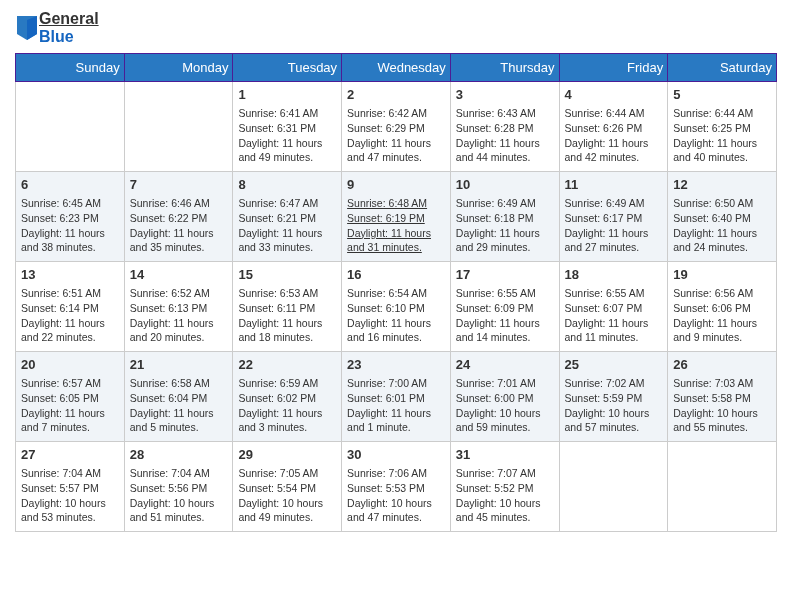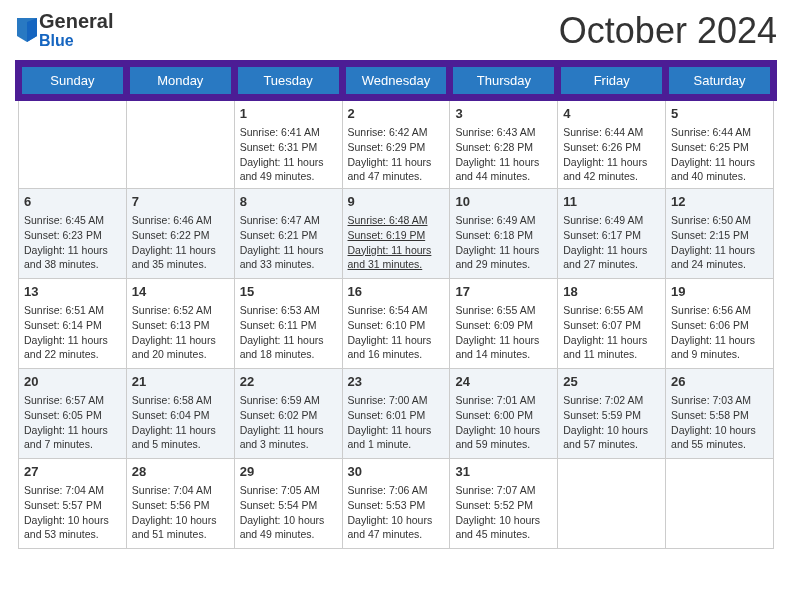--- a/index.html
+++ b/index.html
@@ -20,23 +20,24 @@
       display: flex;
       align-items: center;
       gap: 2px;
     }
     .logo-text {
       display: flex;
       flex-direction: column;
       line-height: 1.1;
     }
     .logo-general {
-      font-size: 20px;
+      font-size: 16px;
       font-weight: bold;
       color: #333;
+      text-decoration: underline;
     }
     .logo-blue {
       font-size: 16px;
       font-weight: bold;
       color: #1565c0;
     }
     .logo-icon {
       width: 20px;
       height: 24px;
       margin-left: 2px;
@@ -55,24 +56,24 @@
     }
     .calendar {
       width: 100%;
       border-collapse: collapse;
       font-size: 11px;
     }
     .calendar thead tr th {
       background-color: #2979c2;
       color: #fff;
       padding: 6px 4px;
-      text-align: center;
+      text-align: right;
       font-size: 13px;
       font-weight: normal;
-      border: 7px solid #4c1d95;
+      border: 1px solid #4c1d95;
     }
     .calendar tbody tr td {
       vertical-align: top;
       padding: 4px 5px;
       border: 1px solid #ccc;
       width: 108px;
       min-height: 80px;
       height: 90px;
       color: #333;
       line-height: 1.4;
@@ -101,21 +102,20 @@
     <svg class="logo-icon" viewBox="0 0 20 24">
       <polygon points="0,0 20,0 20,18 10,24 0,18" fill="#2979c2"></polygon>
       <polygon points="10,4 20,0 20,18 10,24" fill="#1565c0"></polygon>
     </svg>
     <div class="logo-text">
       <span class="logo-general">General</span>
       <span class="logo-blue">Blue</span>
     </div>
   </div>
   <div class="title-block">
-    <div class="month-title">October 2024</div>
   </div>
 </div>
 
 <table class="calendar">
   <thead>
     <tr id="days-header">
         <th>Sunday</th>
         <th>Monday</th>
         <th>Tuesday</th>
         <th>Wednesday</th>
@@ -192,21 +192,21 @@
         </td>
         <td>
           <div class="day-num">11</div>
           <div class="day-info" style="white-space: pre-line;">Sunrise: 6:49 AM
 Sunset: 6:17 PM
 Daylight: 11 hours and 27 minutes.</div>
         </td>
         <td>
           <div class="day-num">12</div>
           <div class="day-info" style="white-space: pre-line;">Sunrise: 6:50 AM
-Sunset: 2:15 PM
+Sunset: 6:40 PM
 Daylight: 11 hours and 24 minutes.</div>
         </td>
       </tr>
       <tr>
         <td>
           <div class="day-num">13</div>
           <div class="day-info" style="white-space: pre-line;">Sunrise: 6:51 AM
 Sunset: 6:14 PM
 Daylight: 11 hours and 22 minutes.</div>
         </td>

